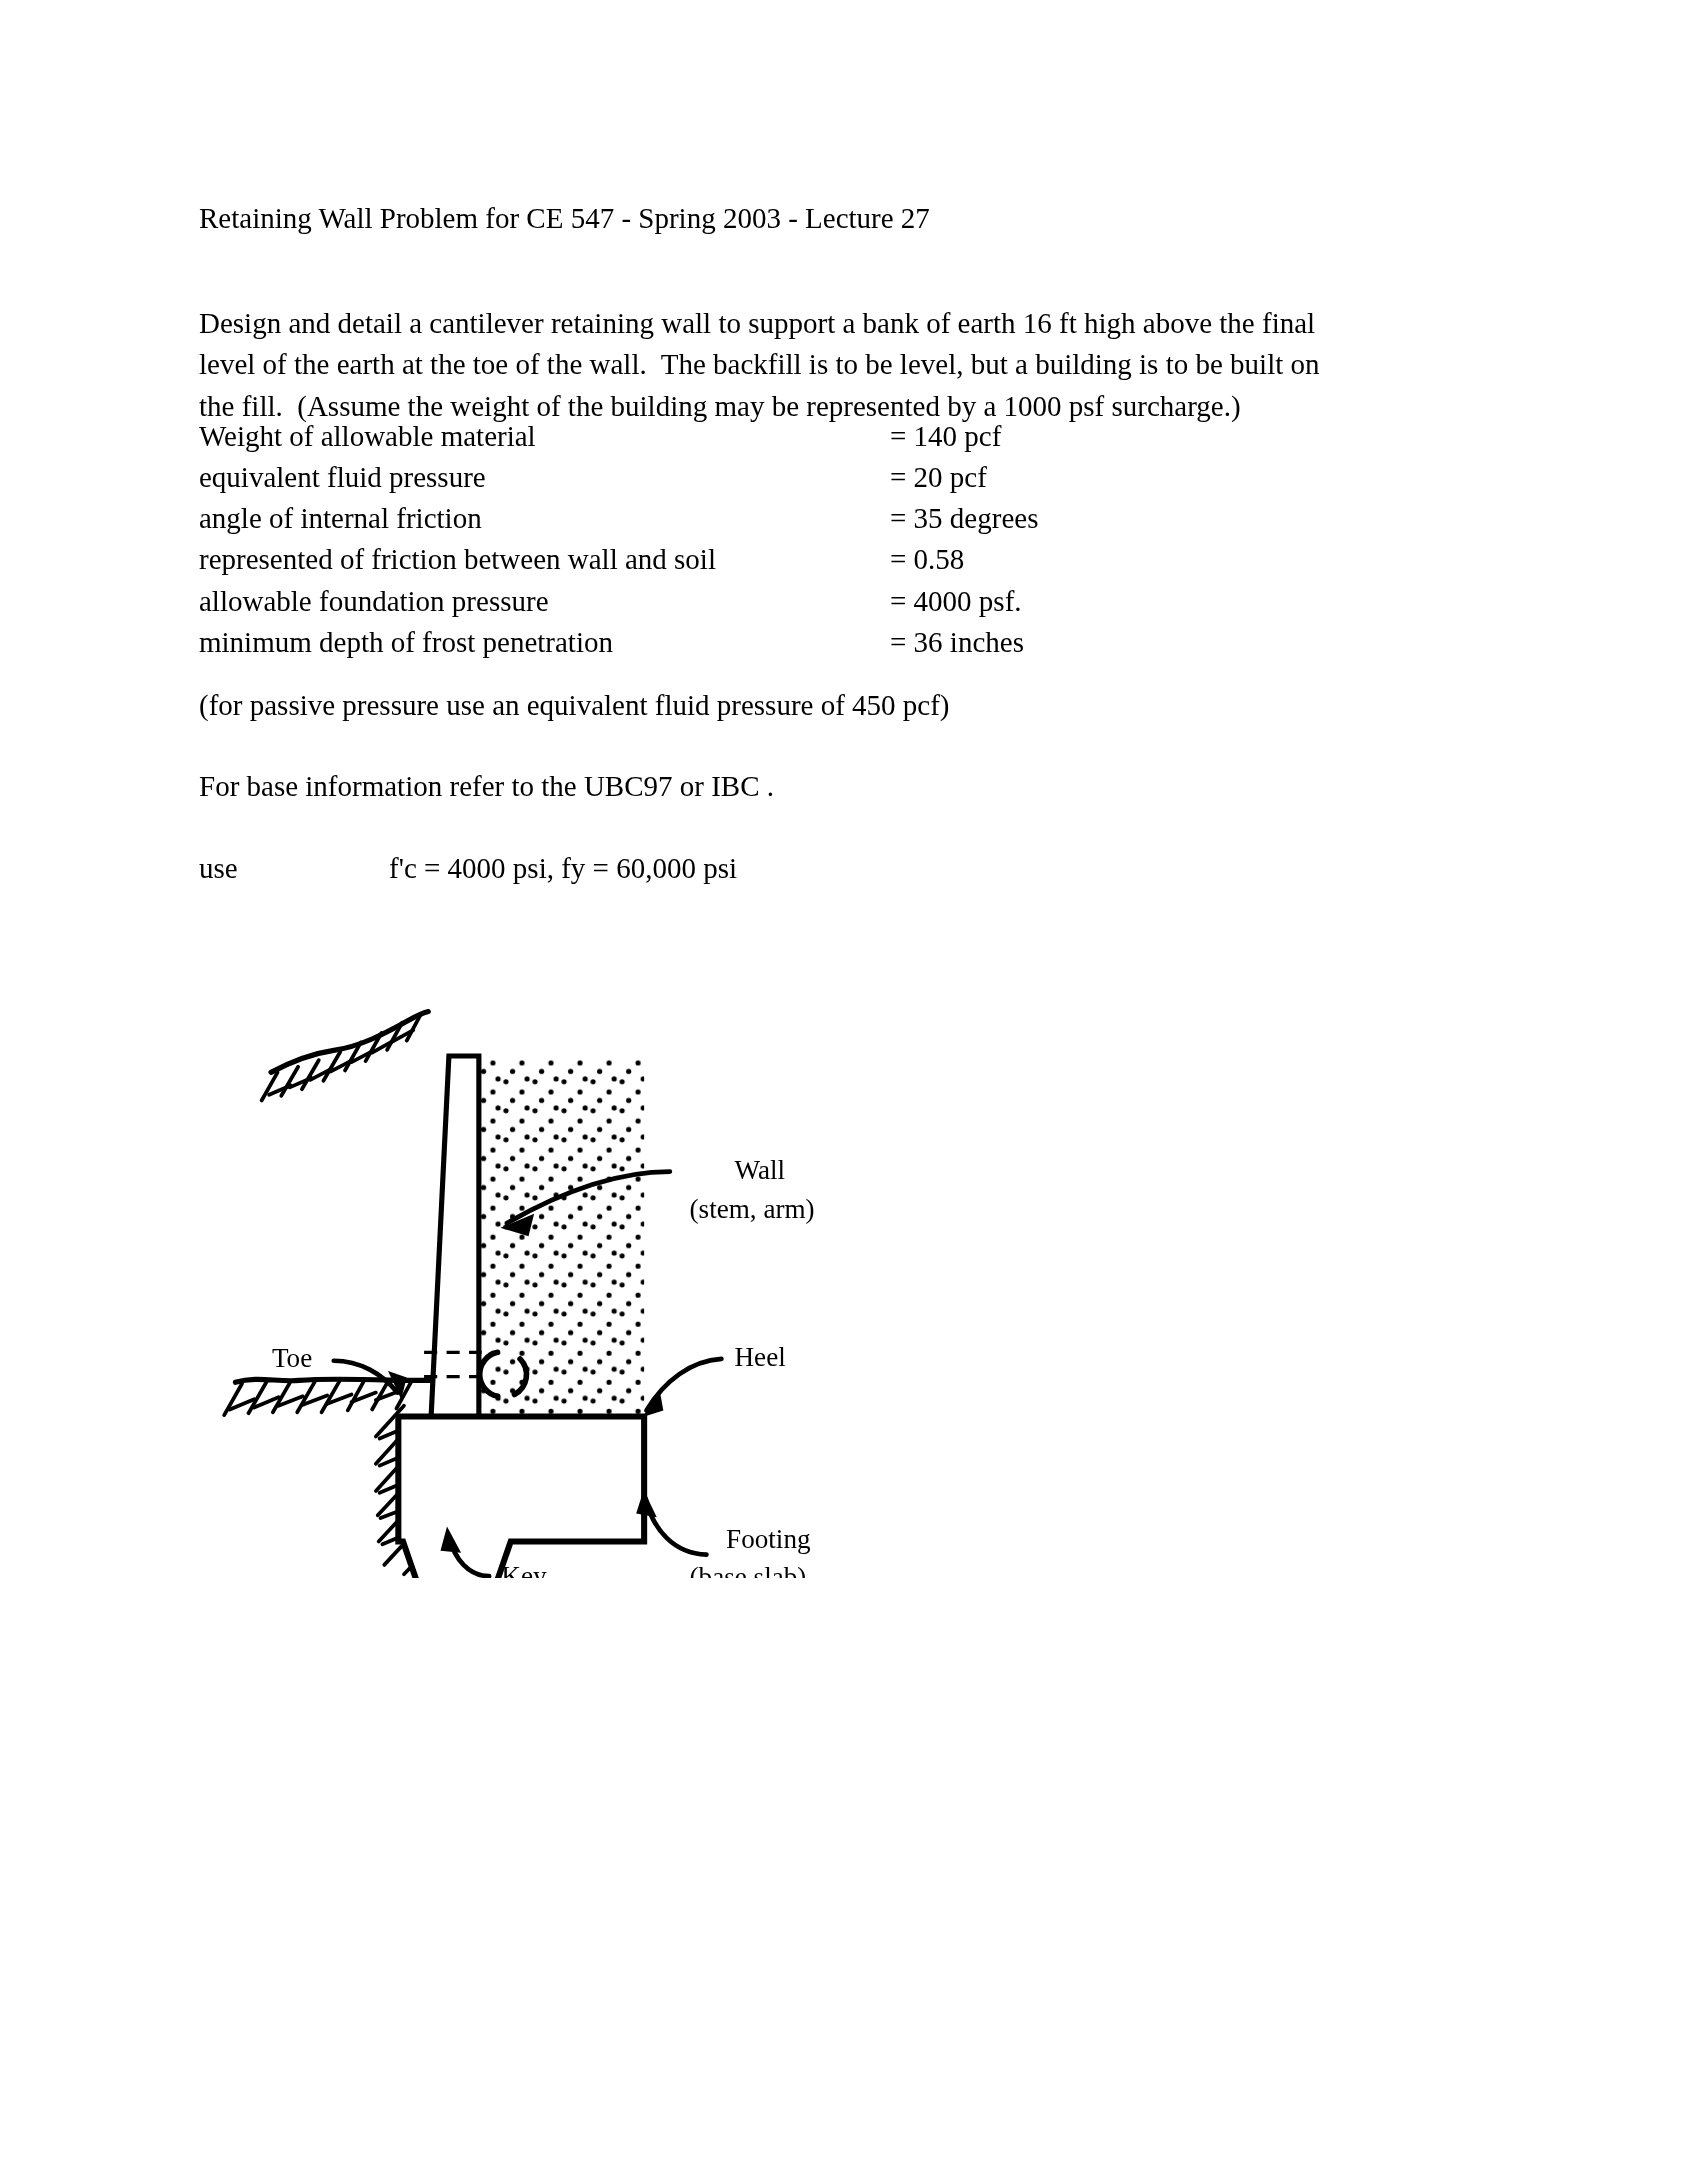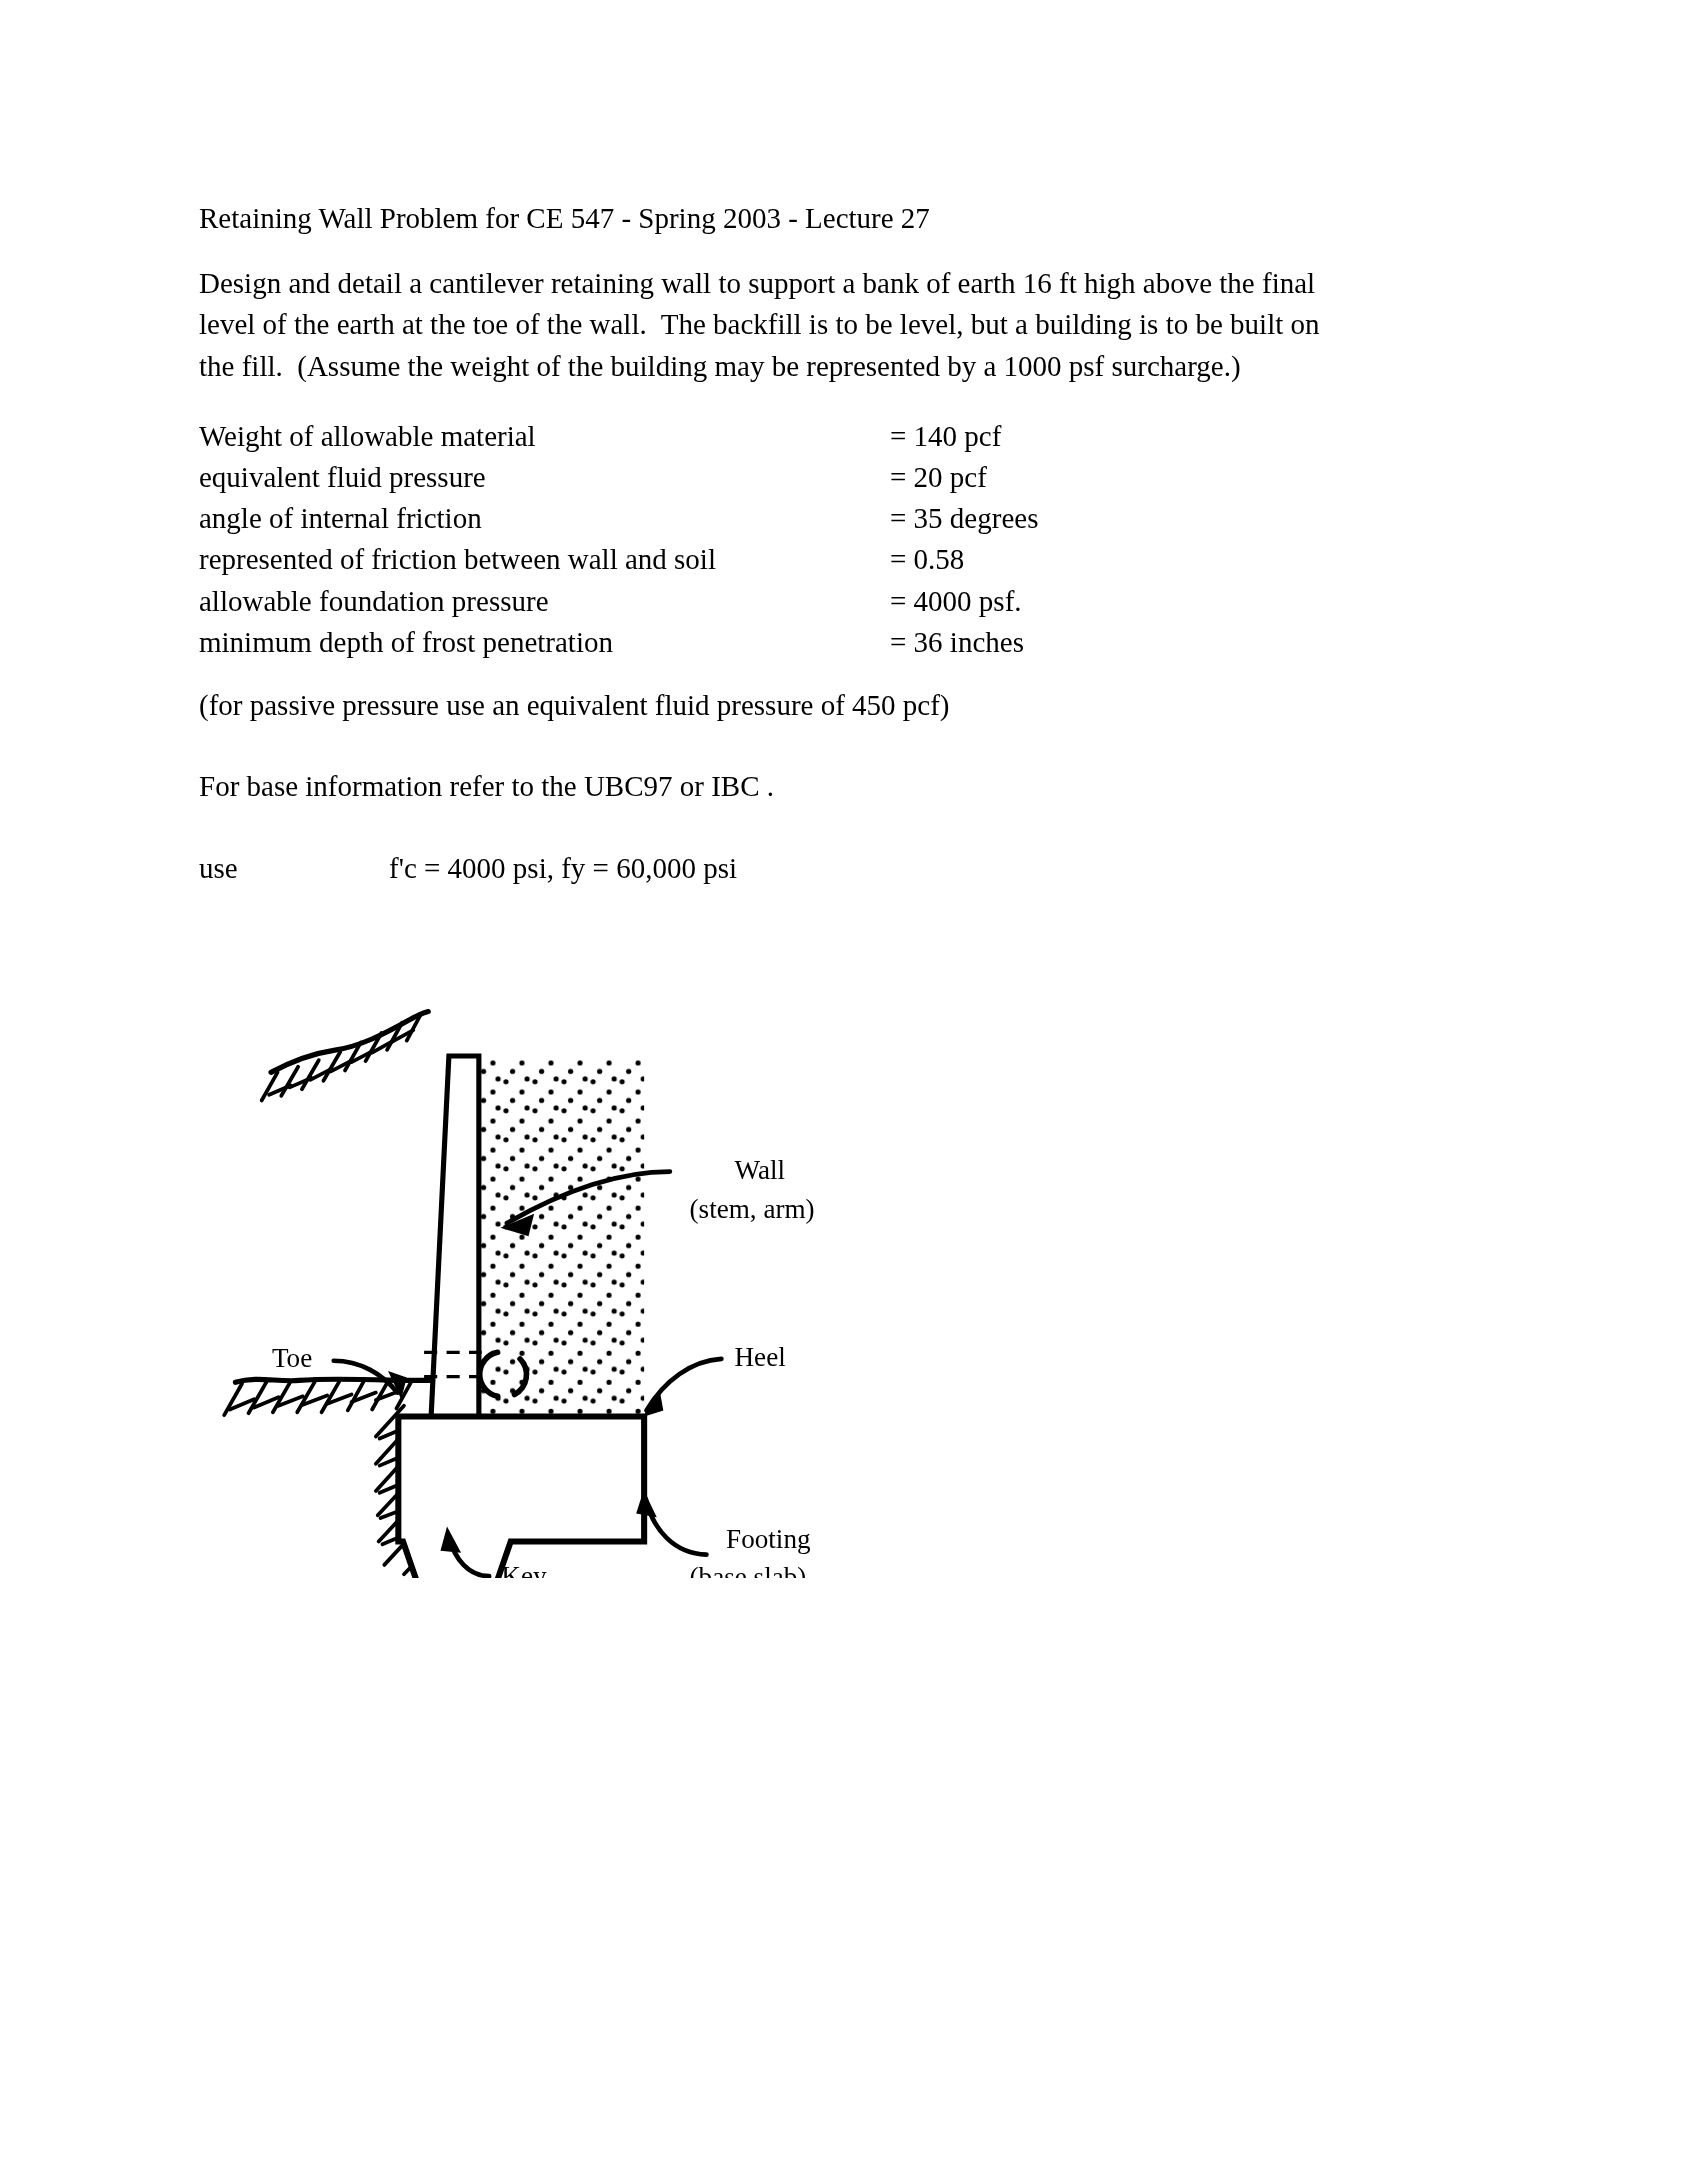--- a/index.html
+++ b/index.html
@@ -26,20 +26,21 @@
     color: #000;
   }
   #title {
     left: 199px;
     top: 204px;
     font-size: 29px;
   }
   .para-line {
     left: 199px;
     font-size: 29px;
+    margin-top: 40px;
   }
   #p1l1 { top: 269px; }
   #p1l2 { top: 310px; }
   #p1l3 { top: 352px; }
 
   .spec-label {
     left: 199px;
     font-size: 29px;
   }
   .spec-value {

